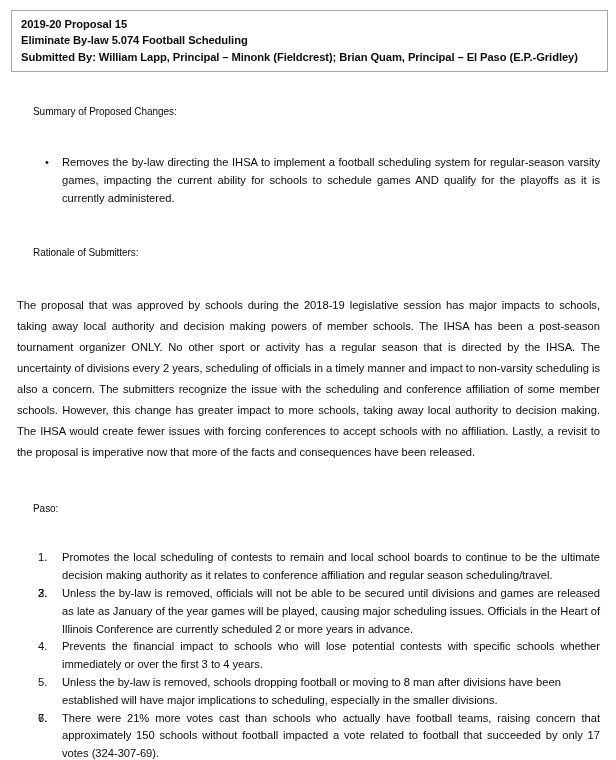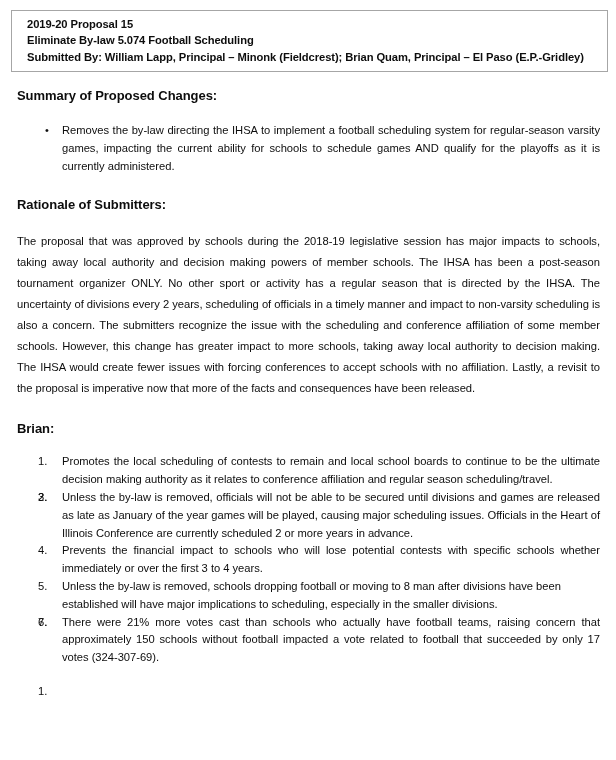--- a/index.html
+++ b/index.html
@@ -25,44 +25,44 @@
   }
 
   
   .header-box {
     position: absolute;
     left: 11px;
     top: 10px;
     width: 597px;
     box-sizing: border-box;
     border: 1px solid #a6a6a6;
-    padding: 5px 7px 6px 15px;
+    padding: 5px 7px 6px 9px;
     background: #ffffff;
   }
   .header-line {
     font-size: 11.2px;
     font-weight: bold;
     line-height: 16.4px;
     letter-spacing: -0.08px;
   }
 
   
   .content {
     position: absolute;
     left: 17px;
     top: 88px;
     width: 583px;
   }
 
   .section-heading {
-    font-size: 13px;
-    font-weight: bold;
+    font-size: 10px;
+    font-weight: normal;
     line-height: 16px;
     letter-spacing: -0.05px;
-    margin: 0;
+    margin: 16px;
   }
 
   .para {
     font-size: 11.2px;
     line-height: 21px;
     letter-spacing: -0.03px;
     text-align: justify;
     margin: 0;
   }
   .sp-16 { height: 16px; }
@@ -143,21 +143,21 @@
     </ul>
 
     <div class="sp-22"></div>
 
     <div class="section-heading">Rationale of Submitters:</div>
     <div class="sp-18"></div>
     <p class="para">The proposal that was approved by schools during the 2018-19 legislative session has major impacts to schools, taking away local authority and decision making powers of member schools.  The IHSA has been a post-season tournament organizer ONLY.  No other sport or activity has a regular season that is directed by the IHSA.  The uncertainty of divisions every 2 years, scheduling of officials in a timely manner and impact to non-varsity scheduling is also a concern.  The submitters recognize the issue with the scheduling and conference affiliation of some member schools.  However, this change has greater impact to more schools, taking away local authority to decision making.  The IHSA would create fewer issues with forcing conferences to accept schools with no affiliation.  Lastly, a revisit to the proposal is imperative now that more of the facts and consequences have been released.</p>
 
     <div class="sp-22"></div>
 
-    <div class="section-heading">Brian:</div>
+    <div class="section-heading">Paso:</div>
     <div class="sp-16"></div>
 
     <ol class="numbers">
       <li>
         <span class="num-mark">1.</span>
         <span>Promotes the local scheduling of contests to remain and local school boards to continue to be the ultimate decision making authority as it relates to conference affiliation and regular season scheduling/travel.</span>
       </li>
       <li class="nojustify">
         <span class="num-mark">2.</span>
       </li>

